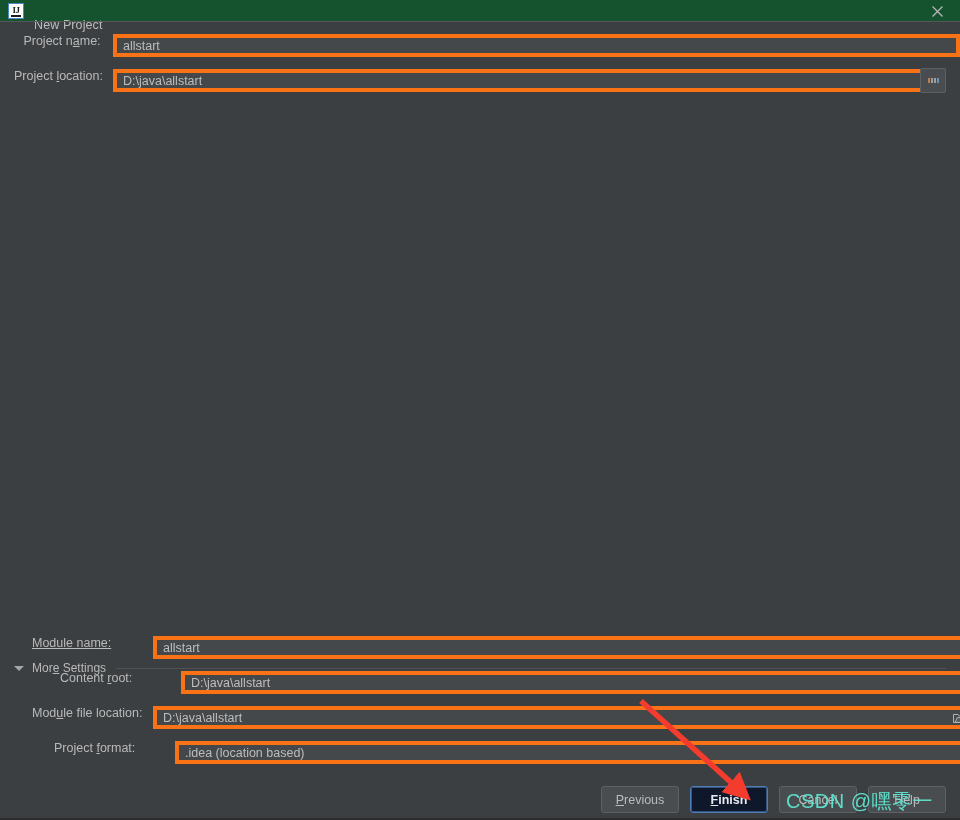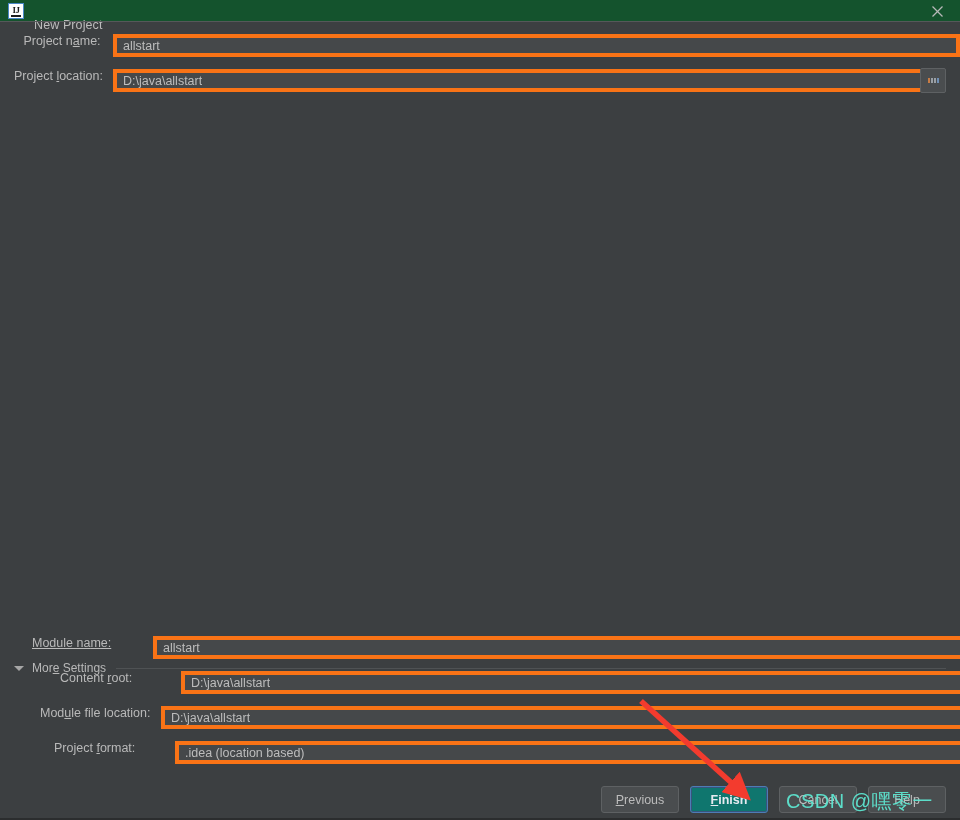--- a/index.html
+++ b/index.html
@@ -172,21 +172,21 @@
 
   .ms-row {
     position: absolute;
     display: flex;
     align-items: center;
   }
   .ms-row .lbl { font-size: 12.5px; }
 
   #row-module-name      { left: 32px; top: 636px; text-decoration: underline; }
   #row-content-root     { left: 32px; top: 671px; margin-left: 28px; }
-  #row-module-file-loc  { left: 40px; top: 706px; }
+  #row-module-file-loc  { left: 32px; top: 706px; }
   #row-project-format   { left: 32px; top: 741px; margin-left: 22px; }
 
   .ms-row .ms-lbl { width: 120px; }
   .ms-row .field  { position: absolute; left: 121px; top: 0; width: 825px; }
 
   .folder-ico {
     position: absolute;
     right: 7px; top: 50%;
     transform: translateY(-50%);
     width: 14px; height: 12px;
@@ -219,21 +219,21 @@
     font-size: 12.5px;
     cursor: pointer;
     white-space: nowrap;
   }
   .btn-normal {
     background: #4a4d4f;
     border: 1px solid #5e6163;
     color: #bcbcbc;
   }
   .btn-default {
-    background: #0f766e;
+    background: #0f172a;
     border: 1px solid #4e7cb5;
     color: #e6eaf0;
     font-weight: bold;
     box-shadow: inset 0 0 0 1px #36557c;
   }
   .btn u { text-decoration: underline; }
 
   #btn-previous { left: 601px; width: 78px; }
   #btn-finish   { left: 690px; width: 78px; }
   #btn-cancel   { left: 779px; width: 78px; }

